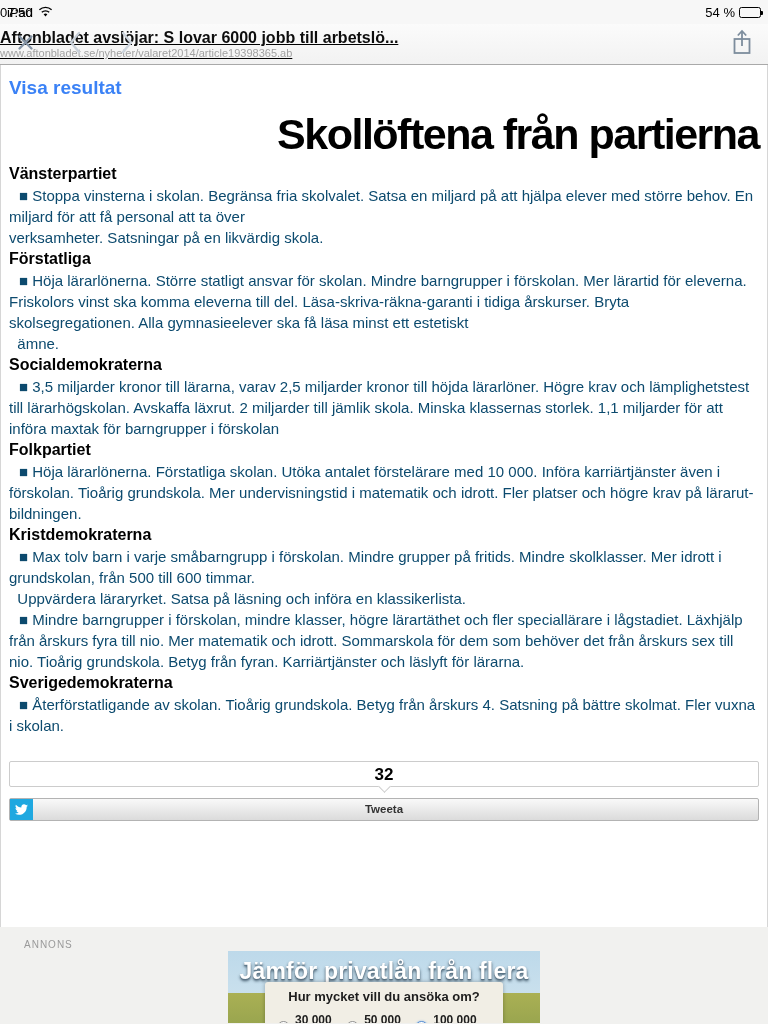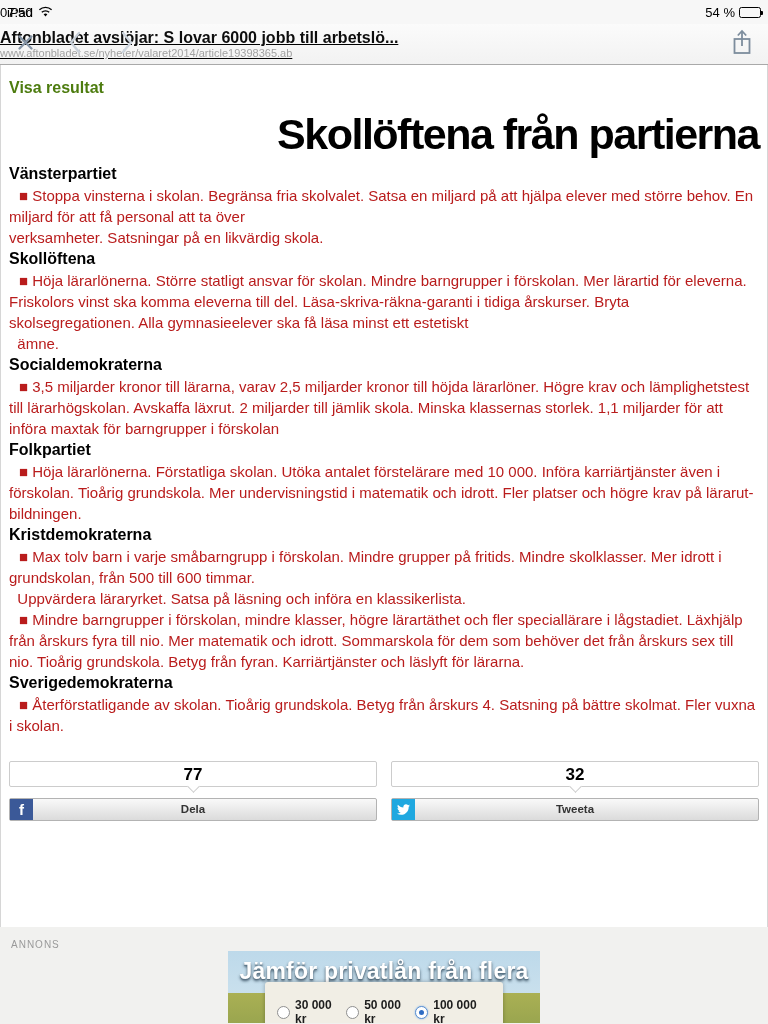--- a/index.html
+++ b/index.html
@@ -36,29 +36,29 @@
   }
   .tab-title { font-weight:bold; font-size:16px; color:#0d0d0d; line-height:18px; }
   .tab-url { font-size:11px; color:#a2a2a2; line-height:12px; }
   .btn-share { margin-left:auto; padding-right:15px; z-index:2; }
   
   .page {
     height:862px; background:#fff; overflow:hidden;
     border-left:1px solid #d6d6d6; border-right:1px solid #d6d6d6;
     padding:12px 8px 0 8px;
   }
-  .visa-link { color:#4d7c0f; font-weight:bold; font-size:16px; line-height:18px; margin:2px 0 0 0; }
+  .visa-link { color:#3b82f6; font-weight:bold; font-size:19px; line-height:18px; margin:2px 0 0 0; }
   h1.headline {
     font-size:43px; line-height:44px; letter-spacing:-1.5px;
     margin:15px 0 7px 0; font-weight:bold; color:#000;text-align:right;
   }
   h2.party-name { font-size:16px; line-height:22px; margin:0; font-weight:bold; }
   p.party-text {
     margin:0; font-size:15px; line-height:21px;
-    white-space:pre-wrap; text-indent:10px; color:#b91c1c;
+    white-space:pre-wrap; text-indent:10px; color:#0c4a6e;
   }
   
   .share-row { display:flex; gap:14px; margin-top:25px; padding:0 0; }
   .share-col { flex:1; }
   .count-box {
     border:1px solid #ccc; border-radius:2px; background:#fff;
     height:26px; line-height:25px; text-align:center; font-weight:bold; font-size:17px;
   }
   .pointer {
     width:9px; height:9px; background:#fff;
@@ -72,21 +72,21 @@
   }
   .btn-icon {
     position:absolute; left:0; top:0; width:23px; height:21px;
     display:flex; align-items:center; justify-content:center;
   }
   .fb-icon { background:#3b5998; color:#fff; font-weight:bold; font-size:15px; }
   .tw-icon { background:#1fa8e0; }
   .btn-label { text-align:center; line-height:21px; font-size:11.5px; font-weight:bold; color:#333; }
   
   .bottom-band { height:96px; background:#f1f1ef; position:relative; overflow:hidden; }
-  .annons { position:absolute; left:11px; top:12px; font-size:10px; color:#9a9a9a; letter-spacing:1px; }
+  .annons { position:absolute; left:24px; top:12px; font-size:10px; color:#9a9a9a; letter-spacing:1px; }
   .ad {
     position:absolute; left:228px; top:24px; width:312px; height:220px;
     background:linear-gradient(180deg,#bdd9ea 0%,#d6e7f0 40%,#c5dae6 100%);
     overflow:hidden;
   }
   .ad-trees {
     position:absolute; left:0; right:0; top:42px; bottom:0;
     background:linear-gradient(180deg,#aab054 0%,#7e9446 45%,#5d7a3a 100%);
   }
   .ad-title {
@@ -172,21 +172,21 @@
   <p class="visa-link">Visa resultat</p>
 
   <h1 class="headline">Skollöftena från partierna</h1>
 
   <div>
     <h2 class="party-name">Vänsterpartiet</h2>
     <p class="party-text">■ Stoppa vinsterna i skolan. Begränsa fria skolvalet. Satsa en miljard på att hjälpa elever med större behov. En miljard för att få personal att ta över
 verksamheter. Satsningar på en likvärdig skola.</p>
   </div>
   <div>
-    <h2 class="party-name">Skollöftena</h2>
+    <h2 class="party-name">Förstatliga</h2>
     <p class="party-text">■ Höja lärarlönerna. Större statligt ansvar för skolan. Mindre barngrupper i förskolan. Mer lärartid för eleverna. Friskolors vinst ska komma eleverna till del. Läsa-skriva-räkna-garanti i tidiga årskurser. Bryta skolsegregationen. Alla gymnasieelever ska få läsa minst ett estetiskt
   ämne.</p>
   </div>
   <div>
     <h2 class="party-name">Socialdemokraterna</h2>
     <p class="party-text">■ 3,5 miljarder kronor till lärarna, varav 2,5 miljarder kronor till höjda lärarlöner. Högre krav och lämplighetstest till lärarhögskolan. Avskaffa läxrut. 2 miljarder till jämlik skola. Minska klassernas storlek. 1,1 miljarder för att införa maxtak för barngrupper i förskolan</p>
   </div>
   <div>
     <h2 class="party-name">Folkpartiet</h2>
     <p class="party-text">■ Höja lärarlönerna. Förstatliga skolan. Utöka antalet förstelärare med 10 000. Införa karriärtjänster även i förskolan. Tioårig grundskola. Mer undervisningstid i matematik och idrott. Fler platser och högre krav på lärarut-
@@ -199,28 +199,20 @@
   </div>
   <div>
     <p class="party-text">■ Mindre barngrupper i förskolan, mindre klasser, högre lärartäthet och fler speciallärare i lågstadiet. Läxhjälp från årskurs fyra till nio. Mer matematik och idrott. Sommarskola för dem som behöver det från årskurs sex till nio. Tioårig grundskola. Betyg från fyran. Karriärtjänster och läslyft för lärarna.</p>
   </div>
   <div>
     <h2 class="party-name">Sverigedemokraterna</h2>
     <p class="party-text">■ Återförstatligande av skolan. Tioårig grundskola. Betyg från årskurs 4. Satsning på bättre skolmat. Fler vuxna i skolan.</p>
   </div>
 
   <div class="share-row">
-    <div class="share-col">
-      <div class="count-box">77</div>
-      <div class="pointer"></div>
-      <div class="share-btn">
-        <span class="btn-icon fb-icon">f</span>
-        <div class="btn-label">Dela</div>
-      </div>
-    </div>
     <div class="share-col">
       <div class="count-box">32</div>
       <div class="pointer"></div>
       <div class="share-btn">
         <span class="btn-icon tw-icon">
           <svg width="13" height="13" viewBox="0 0 24 24">
             <path fill="#fff" d="M23.954 4.569c-.885.389-1.83.654-2.825.775 1.014-.611 1.794-1.574 2.163-2.723-.951.555-2.005.959-3.127 1.184-.896-.959-2.173-1.559-3.591-1.559-2.717 0-4.92 2.203-4.92 4.917 0 .39.045.765.127 1.124C7.691 8.094 4.066 6.13 1.64 3.161c-.427.722-.666 1.561-.666 2.475 0 1.71.87 3.213 2.188 4.096-.807-.026-1.566-.248-2.228-.616v.061c0 2.385 1.693 4.374 3.946 4.827-.413.111-.849.171-1.296.171-.314 0-.615-.03-.916-.086.631 1.953 2.445 3.377 4.604 3.417-1.68 1.319-3.809 2.105-6.102 2.105-.39 0-.779-.023-1.17-.067 2.189 1.394 4.768 2.209 7.557 2.209 9.054 0 13.999-7.496 13.999-13.986 0-.209 0-.42-.015-.63.961-.689 1.8-1.56 2.46-2.548l-.047-.02z"></path>
           </svg>
         </span>
         <div class="btn-label">Tweeta</div>
@@ -230,20 +222,21 @@
 </div>
 
 <div class="bottom-band">
   <div class="annons">ANNONS</div>
 
   <div class="ad">
     <div class="ad-trees"></div>
 
     <div class="ad-title">Jämför privatlån från flera banker</div>
     <div class="ad-panel">
+      <div class="ad-question">Hur mycket vill du ansöka om?</div>
       <div class="ad-radios">
         <label class="radio-opt">
           <span class="radio"></span>
           <span>30 000 kr</span>
         </label>
         <label class="radio-opt">
           <span class="radio"></span>
           <span>50 000 kr</span>
         </label>
         <label class="radio-opt">

